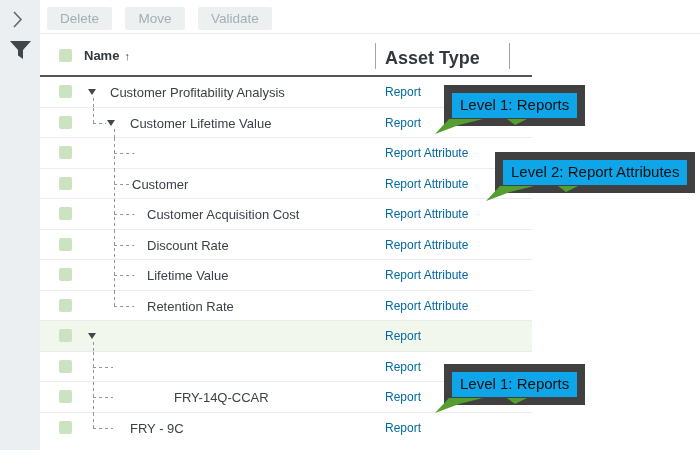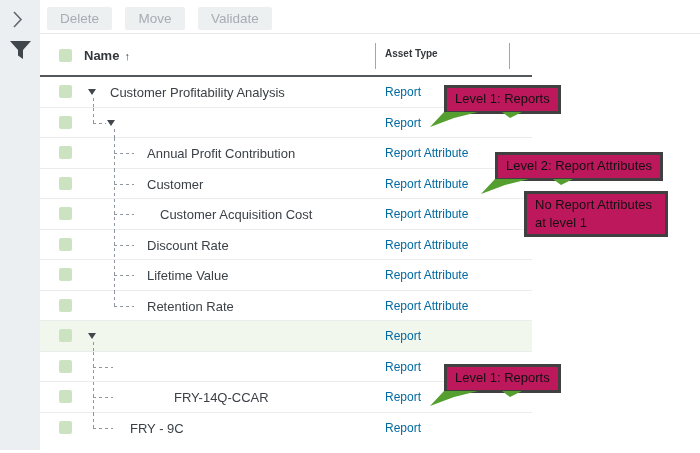--- a/index.html
+++ b/index.html
@@ -18,39 +18,39 @@
   .tbtn{display:inline-block;margin-top:7px;margin-right:9px;background:#edf0f1;color:#a6adb4;
         border:none;border-radius:2px;font-family:inherit;font-size:13.5px;padding:4px 13px;cursor:default;}
 
   
   .grid{position:absolute;left:40px;top:35px;width:492px;}
   .ghead{position:relative;height:42px;border-bottom:2px solid #53575b;box-sizing:border-box;background:#fff;}
   .ghead .cb{top:14px;}
   .hname{position:absolute;left:44px;top:13px;font-size:13px;font-weight:bold;color:#33383d;}
   .harrow{font-weight:normal;font-size:11px;margin-left:5px;color:#43484d;}
   .hsep1{position:absolute;left:335px;top:8px;width:1px;height:26px;background:#a2a6aa;}
-  .htype{position:absolute;left:345px;top:13px;font-size:10px;font-weight:bold;color:#33383d;}
+  .htype{position:absolute;left:345px;top:13px;font-size:18px;font-weight:bold;color:#33383d;}
   .hsep2{position:absolute;left:469px;top:8px;width:1px;height:26px;background:#a2a6aa;}
 
   .row{position:relative;height:30.5px;box-sizing:border-box;border-bottom:1px solid #ececed;background:#fff;}
   .row:last-child{border-bottom:none;}
   .row.hl{background:#f1f7ec;}
   .cb{position:absolute;left:19px;top:8px;width:13px;height:13px;background:#cbe3c1;border-radius:2px;cursor:pointer;}
   .nm{position:absolute;top:8px;font-size:13px;color:#3b4147;white-space:nowrap;}
   .type{position:absolute;left:345px;top:8px;font-size:12px;color:#0369a1;white-space:nowrap;}
   .tri{position:absolute;top:12px;width:0;height:0;border-left:4.5px solid transparent;
        border-right:4.5px solid transparent;border-top:6px solid #41474d;cursor:pointer;}
   .vg{position:absolute;width:1px;
       background:repeating-linear-gradient(180deg,#8f969d 0,#8f969d 3px,transparent 3px,transparent 6px);}
   .hg{position:absolute;height:1px;top:15px;
       background:repeating-linear-gradient(90deg,#8f969d 0,#8f969d 3px,transparent 3px,transparent 6px);}
 
   
-  .co{position:absolute;background:#be185d;border:3px solid #404040;padding:2px 8px 3px 8px;
-      font-size:13px;color:#111;line-height:1.35;z-index:6;white-space:nowrap;}
+  .co{position:absolute;background:#0ea5e9;border:8px solid #404040;padding:2px 8px 3px 8px;
+      font-size:15px;color:#111;line-height:1.35;z-index:6;white-space:nowrap;}
   .co .tail{position:absolute;left:-17px;top:calc(100% + 1px);overflow:visible;}
   .co1{left:444px;top:85px;}
   .co2{left:495px;top:152px;}
   .co3{left:524px;top:191px;width:122px;white-space:normal;}
   .co4{left:444px;top:364px;}
 </style>
 </head>
 <body>
 
 <div class="stage">
@@ -89,41 +89,41 @@
           <div class="vg" style="left: 52.5px; top: 21px; height: 9.5px;"></div>
           <div class="nm" style="left: 70px;">Customer Profitability Analysis</div>
           <div class="type">Report</div>
         </div>
         <div class="row">
           <div class="cb"></div>
           <div class="vg" style="left: 52.5px; top: 0px; height: 15.5px;"></div>
           <div class="hg" style="left: 52.5px; width: 13px;"></div>
           <div class="tri" style="left: 67px;"></div>
           <div class="vg" style="left: 73.5px; top: 21px; height: 9.5px;"></div>
+          <div class="nm" style="left: 90px;">Customer Lifetime Value</div>
           <div class="type">Report</div>
         </div>
         <div class="row">
           <div class="cb"></div>
           <div class="vg" style="left: 73.5px; top: 0px; height: 30.5px;"></div>
           <div class="hg" style="left: 73.5px; width: 20px;"></div>
-          <div class="nm" style="left: 107px;">Annual Profit Contribution</div>
           <div class="type">Report Attribute</div>
         </div>
         <div class="row">
           <div class="cb"></div>
           <div class="vg" style="left: 73.5px; top: 0px; height: 30.5px;"></div>
           <div class="hg" style="left: 73.5px; width: 20px;"></div>
-          <div class="nm" style="left: 107px; text-align: center;">Customer</div>
+          <div class="nm" style="left: 92px; text-align: center;">Customer</div>
           <div class="type">Report Attribute</div>
         </div>
         <div class="row">
           <div class="cb"></div>
           <div class="vg" style="left: 73.5px; top: 0px; height: 30.5px;"></div>
           <div class="hg" style="left: 73.5px; width: 20px;"></div>
-          <div class="nm" style="left: 120px;">Customer Acquisition Cost</div>
+          <div class="nm" style="left: 107px;">Customer Acquisition Cost</div>
           <div class="type">Report Attribute</div>
         </div>
         <div class="row">
           <div class="cb"></div>
           <div class="vg" style="left: 73.5px; top: 0px; height: 30.5px;"></div>
           <div class="hg" style="left: 73.5px; width: 20px;"></div>
           <div class="nm" style="left: 107px;">Discount Rate</div>
           <div class="type">Report Attribute</div>
         </div>
         <div class="row">
@@ -176,23 +176,20 @@
         <polygon points="72,0 92,0 80,6" fill="#549f2f"></polygon>
       </svg>
   </div>
   <div class="co co2">
     <span>Level 2: Report Attributes</span>
     <svg class="tail" width="100" height="17" viewBox="0 0 100 17">
         <polygon points="14,0 48,0 24,6 0,15" fill="#549f2f"></polygon>
         <polygon points="72,0 92,0 80,6" fill="#549f2f"></polygon>
       </svg>
   </div>
-  <div class="co co3">
-    <span>No Report Attributes at level 1</span>
-  </div>
   <div class="co co4">
     <span>Level 1: Reports</span>
     <svg class="tail" width="100" height="17" viewBox="0 0 100 17">
         <polygon points="14,0 48,0 24,6 0,15" fill="#549f2f"></polygon>
         <polygon points="72,0 92,0 80,6" fill="#549f2f"></polygon>
       </svg>
   </div>
 
 </div>
 

